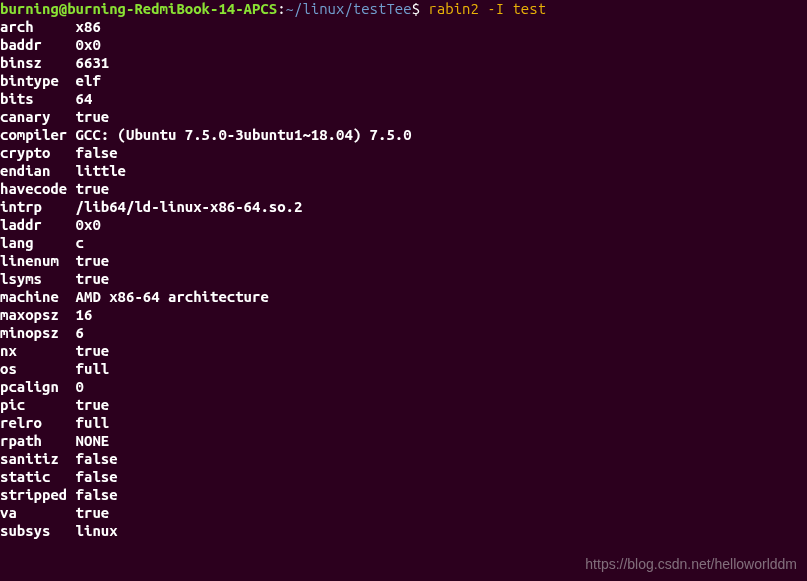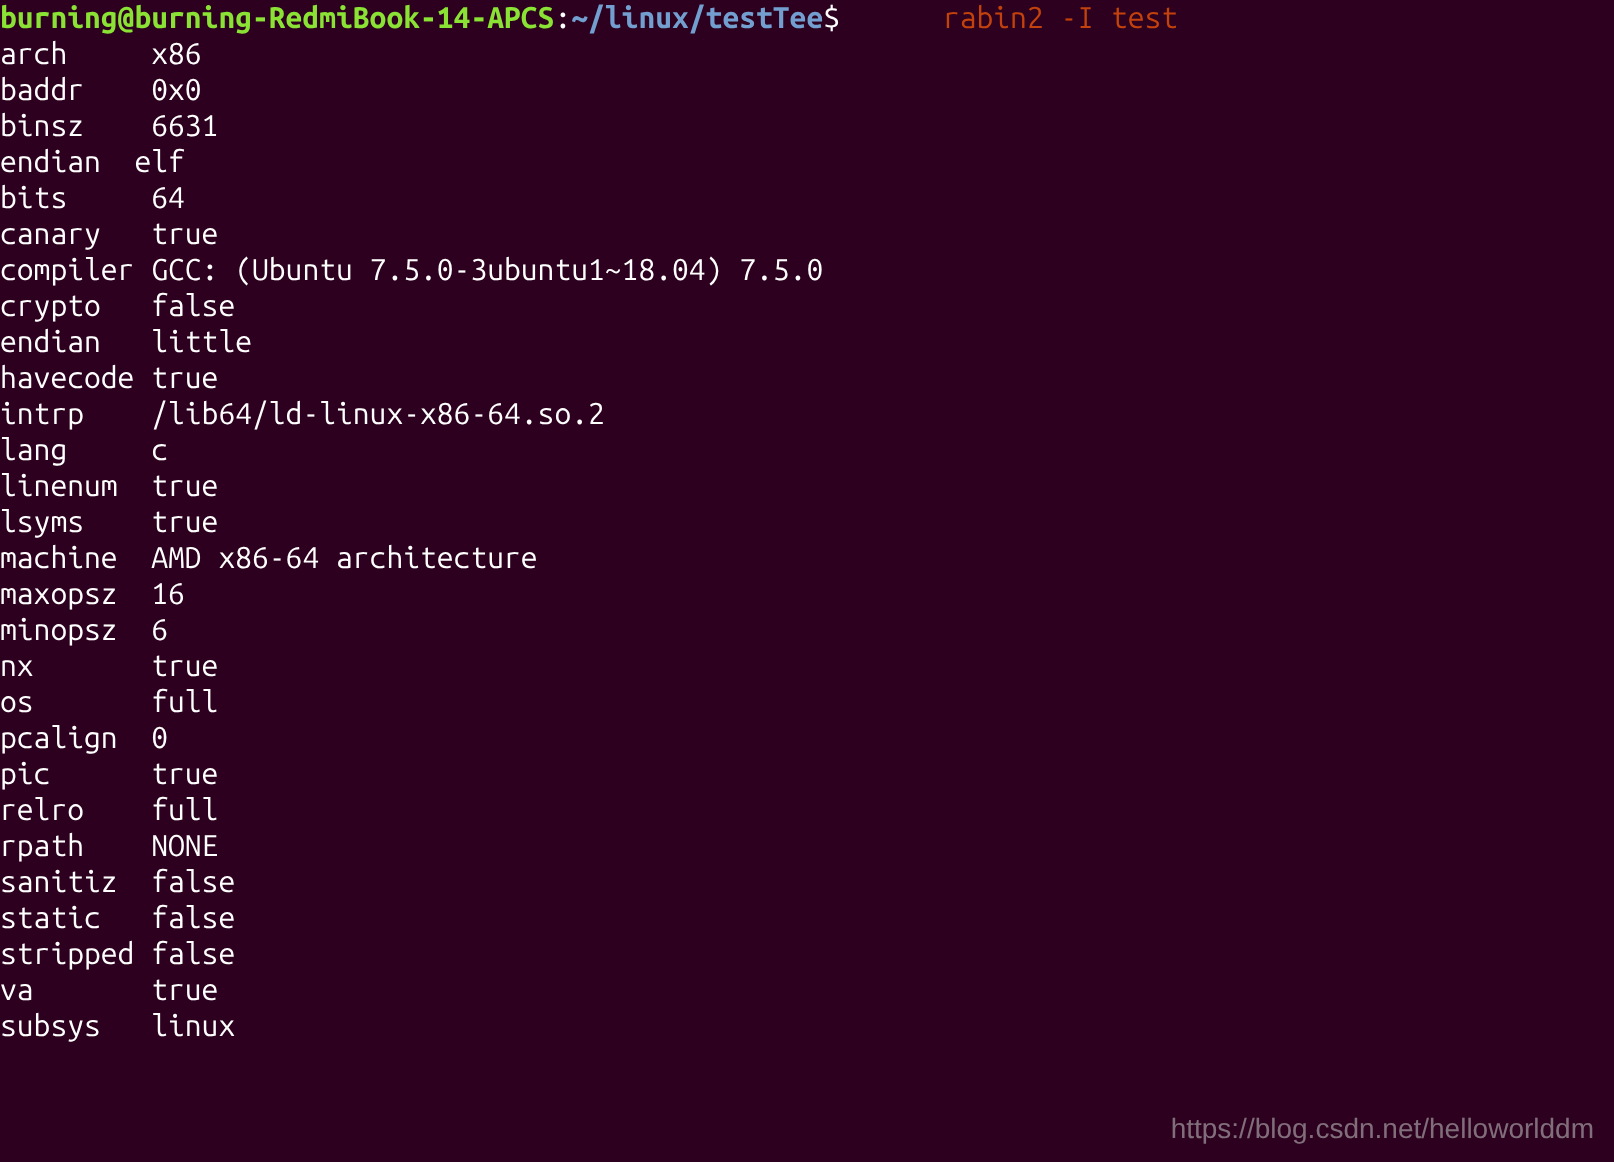--- a/index.html
+++ b/index.html
@@ -28,60 +28,61 @@
     .user-host {
       color: #8ae234;
       font-weight: bold;
       margin-top: 32px;
     }
     .colon {
       color: #ffffff;
     }
     .path {
       color: #729fcf;
-      font-weight: bold;
+      font-weight: normal;
     }
     .dollar {
       color: #ffffff;
     }
     .command {
-      color: #c2410c;
-      margin-left: 43px;
+      color: #eab308;
     }
     .output-line {
       white-space: pre;
       color: #ffffff;
+      font-weight: bold;
     }
     .watermark {
       position: absolute;
       bottom: 8px;
       right: 10px;
       color: rgba(200, 200, 200, 0.55);
       font-family: Arial, sans-serif;
       font-size: 14px;
       margin-top: 16px;
     }
   </style>
 </head>
 <body>
 
 <div class="terminal">
   <div class="prompt-line"><span class="user-host">burning@burning-RedmiBook-14-APCS</span><span class="colon">:</span><span class="path">~/linux/testTee</span><span class="dollar">$ </span><span class="command">rabin2 -I test</span></div>
   <div id="output-container">
       <div class="output-line">arch     x86</div>
       <div class="output-line">baddr    0x0</div>
       <div class="output-line">binsz    6631</div>
-      <div class="output-line">endian  elf</div>
+      <div class="output-line">bintype  elf</div>
       <div class="output-line">bits     64</div>
       <div class="output-line">canary   true</div>
       <div class="output-line">compiler GCC: (Ubuntu 7.5.0-3ubuntu1~18.04) 7.5.0</div>
       <div class="output-line">crypto   false</div>
       <div class="output-line">endian   little</div>
       <div class="output-line">havecode true</div>
       <div class="output-line">intrp    /lib64/ld-linux-x86-64.so.2</div>
+      <div class="output-line">laddr    0x0</div>
       <div class="output-line">lang     c</div>
       <div class="output-line">linenum  true</div>
       <div class="output-line">lsyms    true</div>
       <div class="output-line">machine  AMD x86-64 architecture</div>
       <div class="output-line">maxopsz  16</div>
       <div class="output-line">minopsz  6</div>
       <div class="output-line">nx       true</div>
       <div class="output-line">os       full</div>
       <div class="output-line">pcalign  0</div>
       <div class="output-line">pic      true</div>

